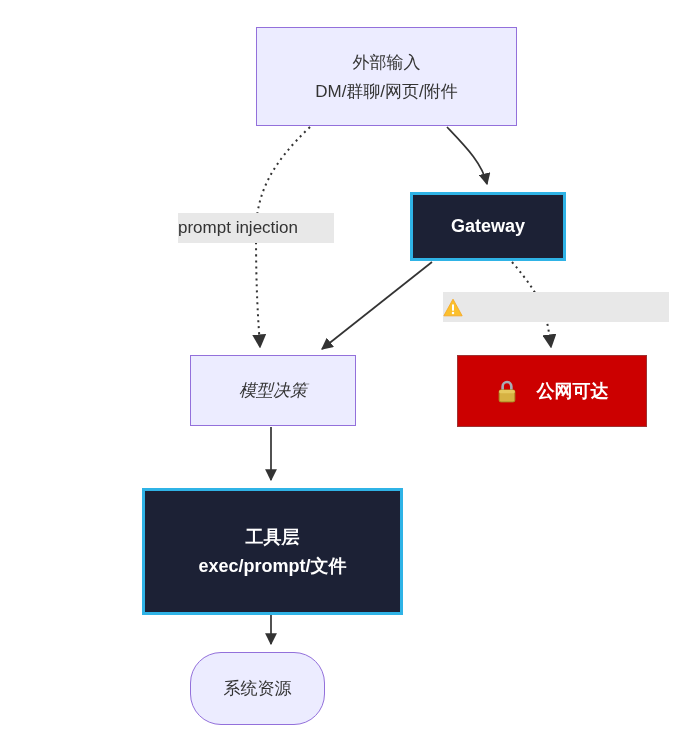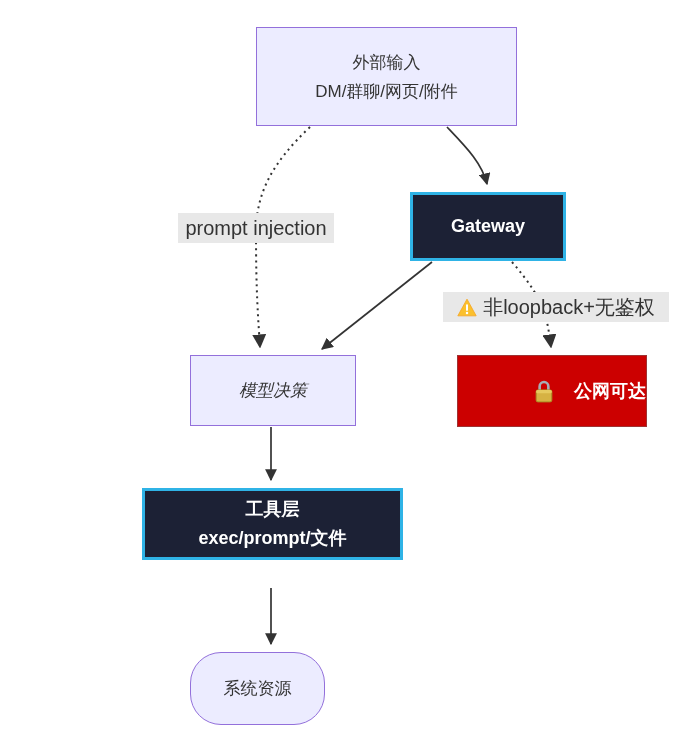--- a/index.html
+++ b/index.html
@@ -36,35 +36,35 @@
   }
   .node.dark{
     background:var(--dark-fill);
     border:3px solid var(--dark-border);
     color:var(--dark-text);font-weight:bold;font-size:18px;
   }
   .node.danger{
     background:var(--danger-fill);
     border:1px solid var(--danger-border);
     color:#ffffff;font-weight:bold;font-size:18px;
-    flex-direction:row;gap:19px;justify-content:flex-end;
+    flex-direction:row;gap:19px;
   }
   .edge-label{
     position:absolute;z-index:3;background:var(--label-bg);
-    color:var(--node-text);font-size:20px;
-    display:flex;align-items:center;justify-content:center;gap:6px;
+    color:var(--node-text);font-size:17px;
+    display:flex;align-items:center;gap:6px;
     white-space:nowrap;
   }
   .icon{display:inline-flex;align-items:center;}
   
   #n-external{left:256px;top:27px;width:261px;height:99px;}
   #n-gateway{left:410px;top:192px;width:156px;height:69px;}
   #n-model{left:190px;top:355px;width:166px;height:71px;font-style:italic;}
   #n-public{left:457px;top:355px;width:190px;height:72px;}
-  #n-tool{left:142px;top:488px;width:261px;height:72px;}
+  #n-tool{left:142px;top:488px;width:261px;height:127px;}
   #n-system{left:190px;top:652px;width:135px;height:73px;border-radius:31px;}
   #lbl-prompt{left:178px;top:213px;width:156px;height:30px;}
   #lbl-risk{left:443px;top:292px;width:226px;height:30px;}
 </style>
 </head>
 <body>
 
 <div class="canvas">
 
   <svg class="edge-layer" width="700" height="754" viewBox="0 0 700 754" aria-hidden="true">
@@ -95,21 +95,20 @@
   </div>
 
   <div id="lbl-risk" class="edge-label">
     <span class="icon">
       <svg width="20" height="19" viewBox="0 0 24 22" aria-hidden="true">
         <path d="M12 1 L23 21 H1 Z" fill="#fbc02d" stroke="#f5a623" stroke-width="1" stroke-linejoin="round"></path>
         <rect x="10.8" y="7" width="2.4" height="8" rx="1.1" fill="#ffffff"></rect>
         <circle cx="12" cy="17.6" r="1.5" fill="#ffffff"></circle>
       </svg>
     </span>
-    <span>非loopback+无鉴权</span>
   </div>
 
   <div id="n-model" class="node light">
     <span>模型决策</span>
   </div>
 
   <div id="n-public" class="node danger">
     <span class="icon">
       <svg width="22" height="24" viewBox="0 0 20 22" aria-hidden="true">
         <path d="M6 10.5 V6.8 a4 4 0 0 1 8 0 V10.5" fill="none" stroke="#a7adb5" stroke-width="2.4"></path>

